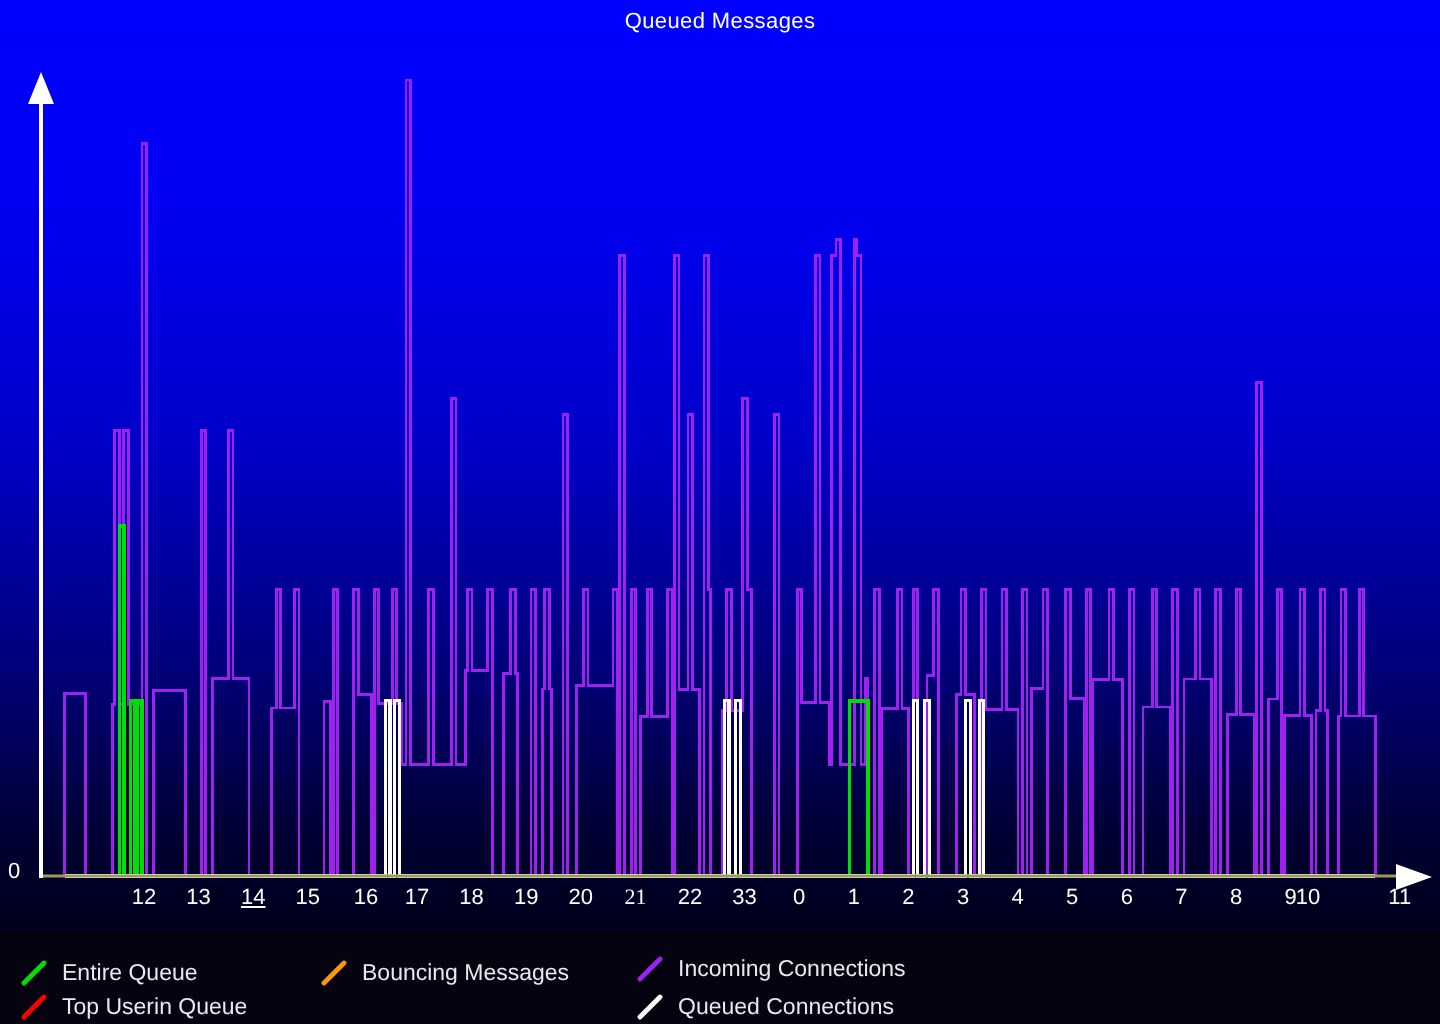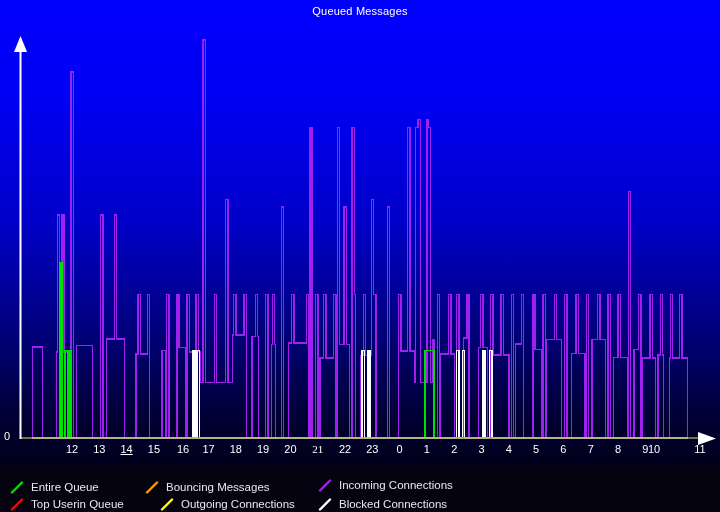--- a/index.html
+++ b/index.html
@@ -135,21 +135,21 @@
         <div class="x-tick-label" style="left: 73.3px;">13</div>
         <div class="x-tick-label" style="left: 100.6px; text-decoration: underline;">14</div>
         <div class="x-tick-label" style="left: 127.9px;">15</div>
         <div class="x-tick-label" style="left: 157px;">16</div>
         <div class="x-tick-label" style="left: 182.5px;">17</div>
         <div class="x-tick-label" style="left: 209.8px;">18</div>
         <div class="x-tick-label" style="left: 237.1px;">19</div>
         <div class="x-tick-label" style="left: 264.4px;">20</div>
         <div class="x-tick-label" style="left: 291.7px; font-family: Liberation Serif, serif;">21</div>
         <div class="x-tick-label" style="left: 319px;">22</div>
-        <div class="x-tick-label" style="left: 346.3px;">23</div>
+        <div class="x-tick-label" style="left: 346.3px;">33</div>
         <div class="x-tick-label" style="left: 373.6px;">0</div>
         <div class="x-tick-label" style="left: 400.9px;">1</div>
         <div class="x-tick-label" style="left: 428.2px;">2</div>
         <div class="x-tick-label" style="left: 455.5px;">3</div>
         <div class="x-tick-label" style="left: 482.8px;">4</div>
         <div class="x-tick-label" style="left: 510.1px;">5</div>
         <div class="x-tick-label" style="left: 537.4px;">6</div>
         <div class="x-tick-label" style="left: 564.7px;">7</div>
         <div class="x-tick-label" style="left: 592px;">8</div>
         <div class="x-tick-label" style="left: 619.3px;">9</div>
@@ -165,39 +165,33 @@
             <line x1="2" y1="11.5" x2="12" y2="1.5" stroke="#ff0000" stroke-width="2.4" stroke-linecap="round"></line>
           </svg></span>
         <span class="legend-label">Top Userin Queue</span>
       </div>
       <div class="legend-item" style="left: 10px; top: 2px;">
         <span class="legend-swatch"><svg width="15" height="13" viewBox="0 0 15 13">
             <line x1="2" y1="11.5" x2="12" y2="1.5" stroke="#00e000" stroke-width="2.4" stroke-linecap="round"></line>
           </svg></span>
         <span class="legend-label">Entire Queue</span>
       </div>
-      <div class="legend-item" style="left: 145px; top: 2px; text-align: center;">
+      <div class="legend-item" style="left: 160px; top: 2px; text-align: center;">
         <span class="legend-swatch"><svg width="15" height="13" viewBox="0 0 15 13">
             <line x1="2" y1="11.5" x2="12" y2="1.5" stroke="#ff9900" stroke-width="2.4" stroke-linecap="round"></line>
           </svg></span>
         <span class="legend-label">Bouncing Messages</span>
-      </div>
-      <div class="legend-item" style="left: 160px; top: 19px;">
-        <span class="legend-swatch"><svg width="15" height="13" viewBox="0 0 15 13">
-            <line x1="2" y1="11.5" x2="12" y2="1.5" stroke="#ffff00" stroke-width="2.4" stroke-linecap="round"></line>
-          </svg></span>
-        <span class="legend-label">Outgoing Connections</span>
       </div>
       <div class="legend-item" style="left: 318px; top: 0; text-align: right;">
         <span class="legend-swatch"><svg width="15" height="13" viewBox="0 0 15 13">
             <line x1="2" y1="11.5" x2="12" y2="1.5" stroke="#a020f0" stroke-width="2.4" stroke-linecap="round"></line>
           </svg></span>
         <span class="legend-label">Incoming Connections</span>
       </div>
       <div class="legend-item" style="left: 318px; top: 19px;">
         <span class="legend-swatch"><svg width="15" height="13" viewBox="0 0 15 13">
             <line x1="2" y1="11.5" x2="12" y2="1.5" stroke="#ffffff" stroke-width="2.4" stroke-linecap="round"></line>
           </svg></span>
-        <span class="legend-label">Blocked Connections</span>
+        <span class="legend-label">Queued Connections</span>
       </div>
     </div>
 
 </div>
 
 </body></html>

